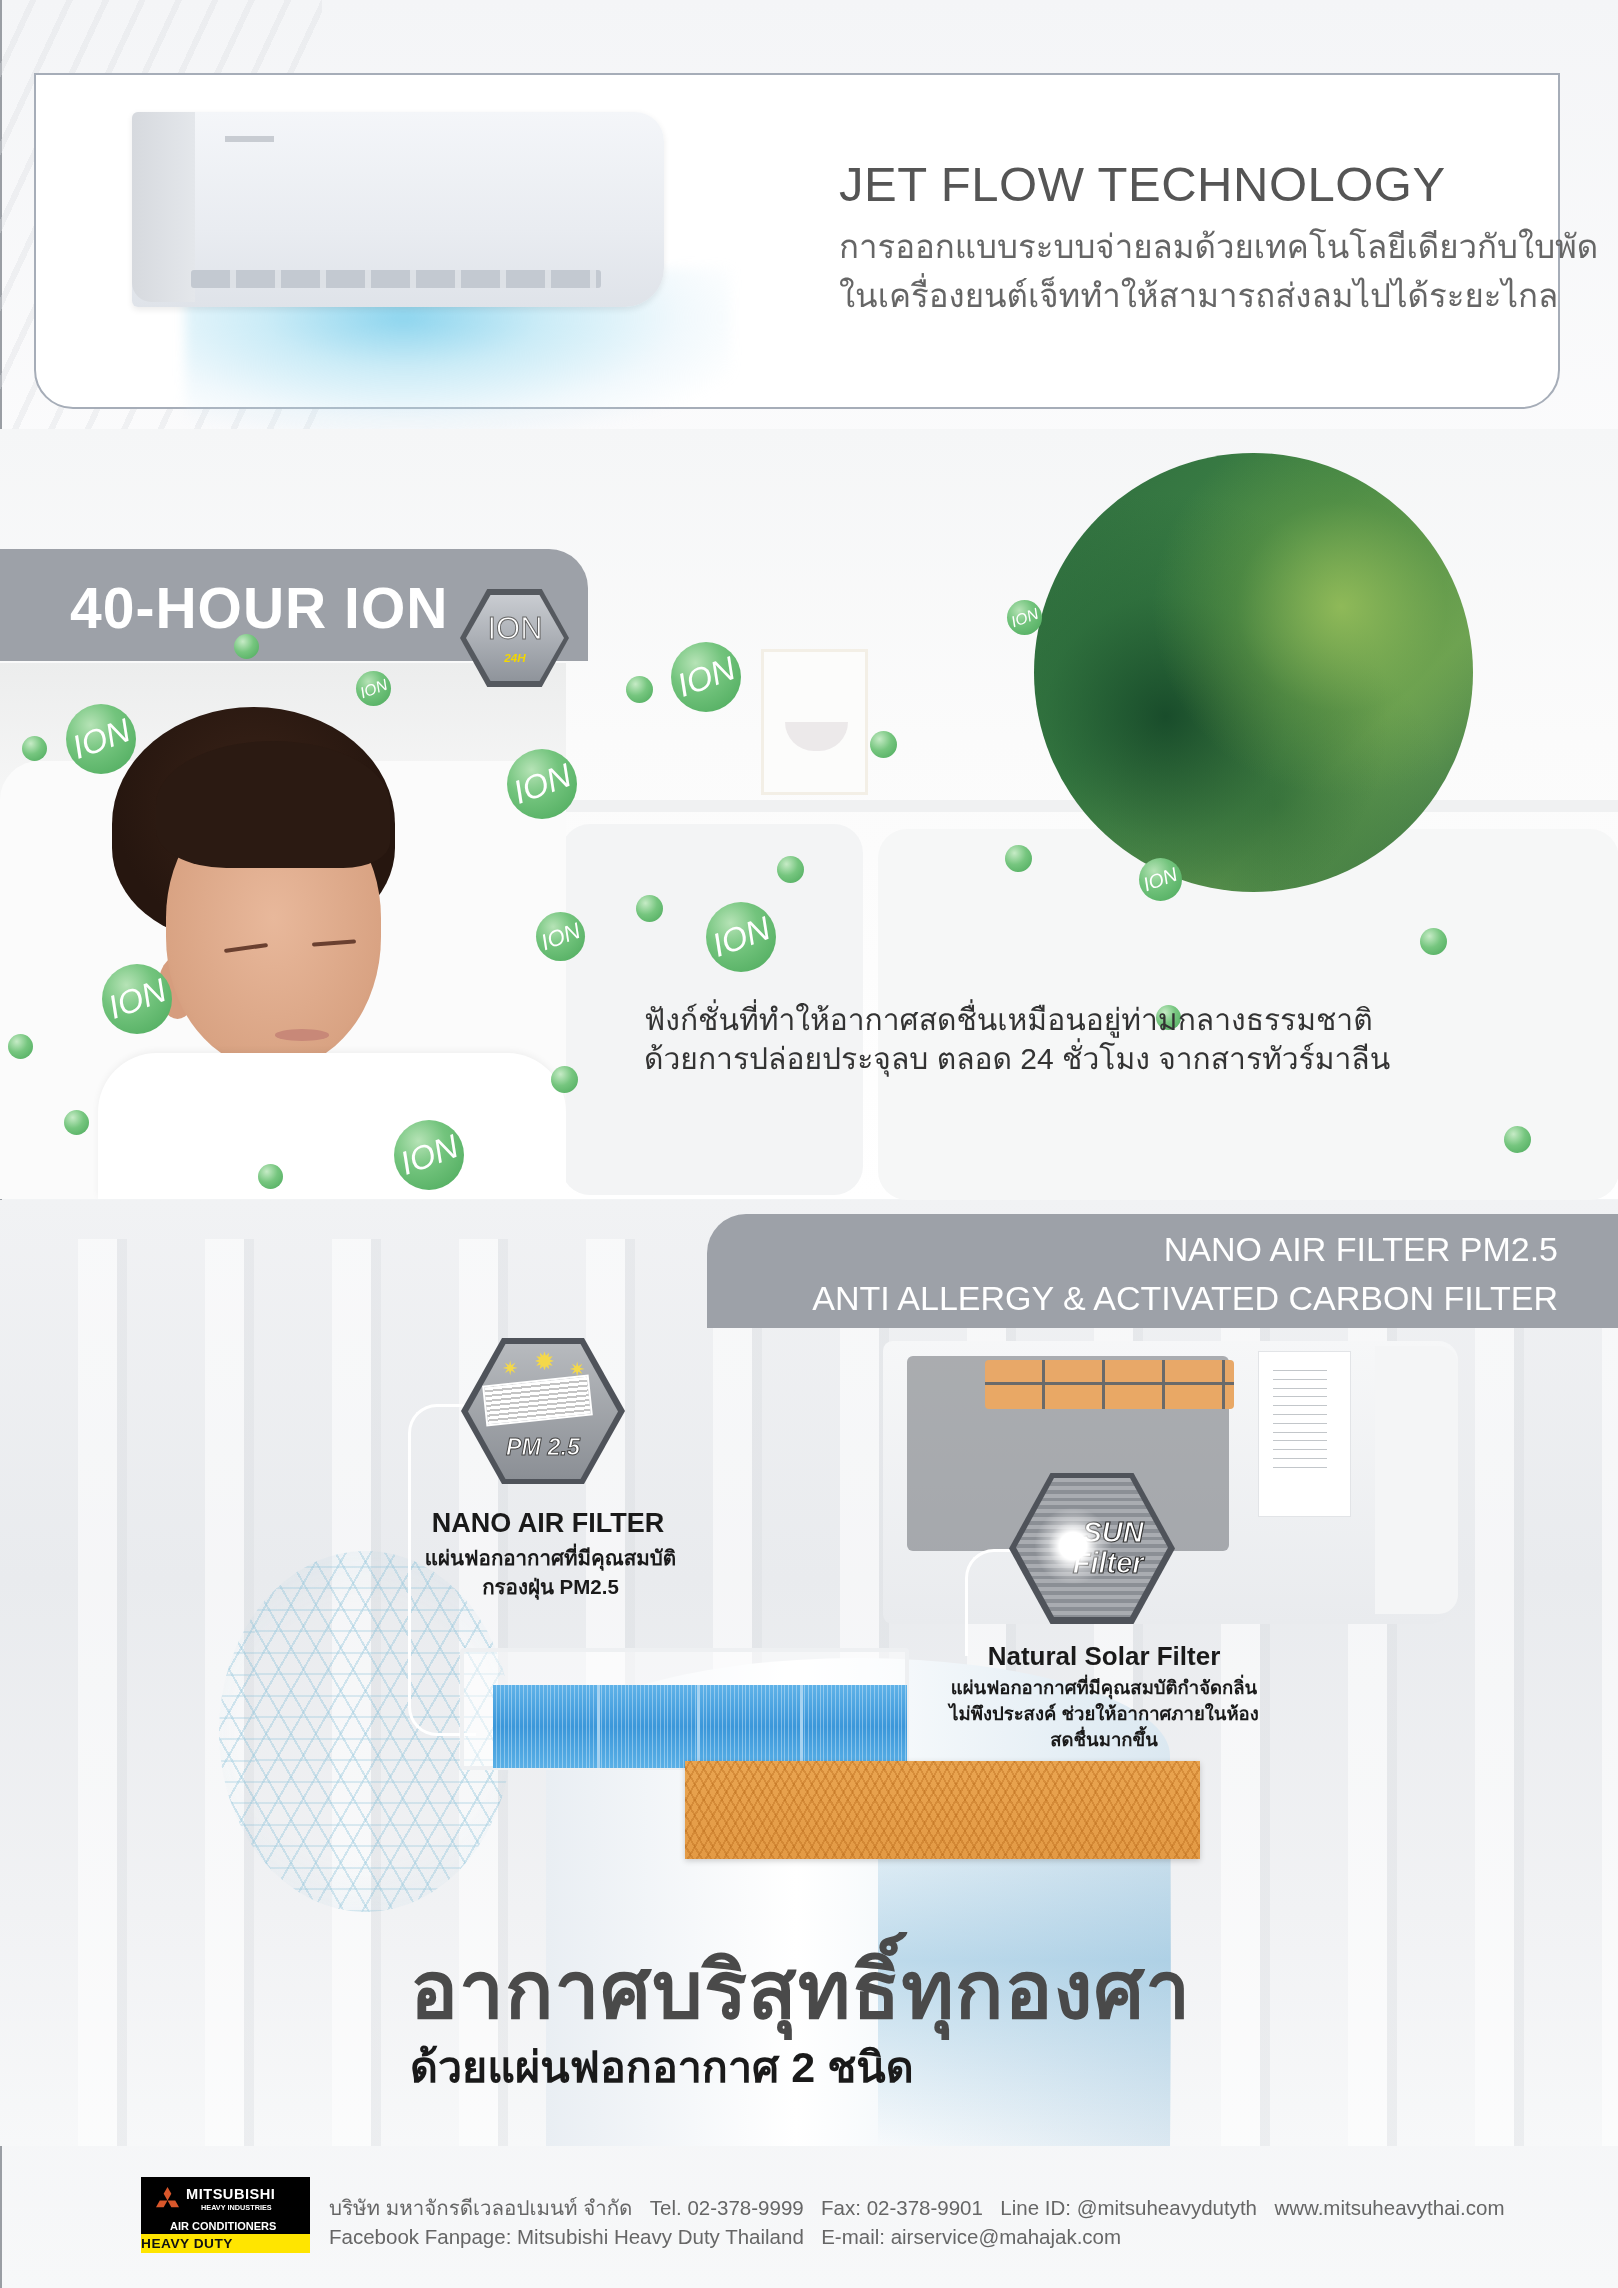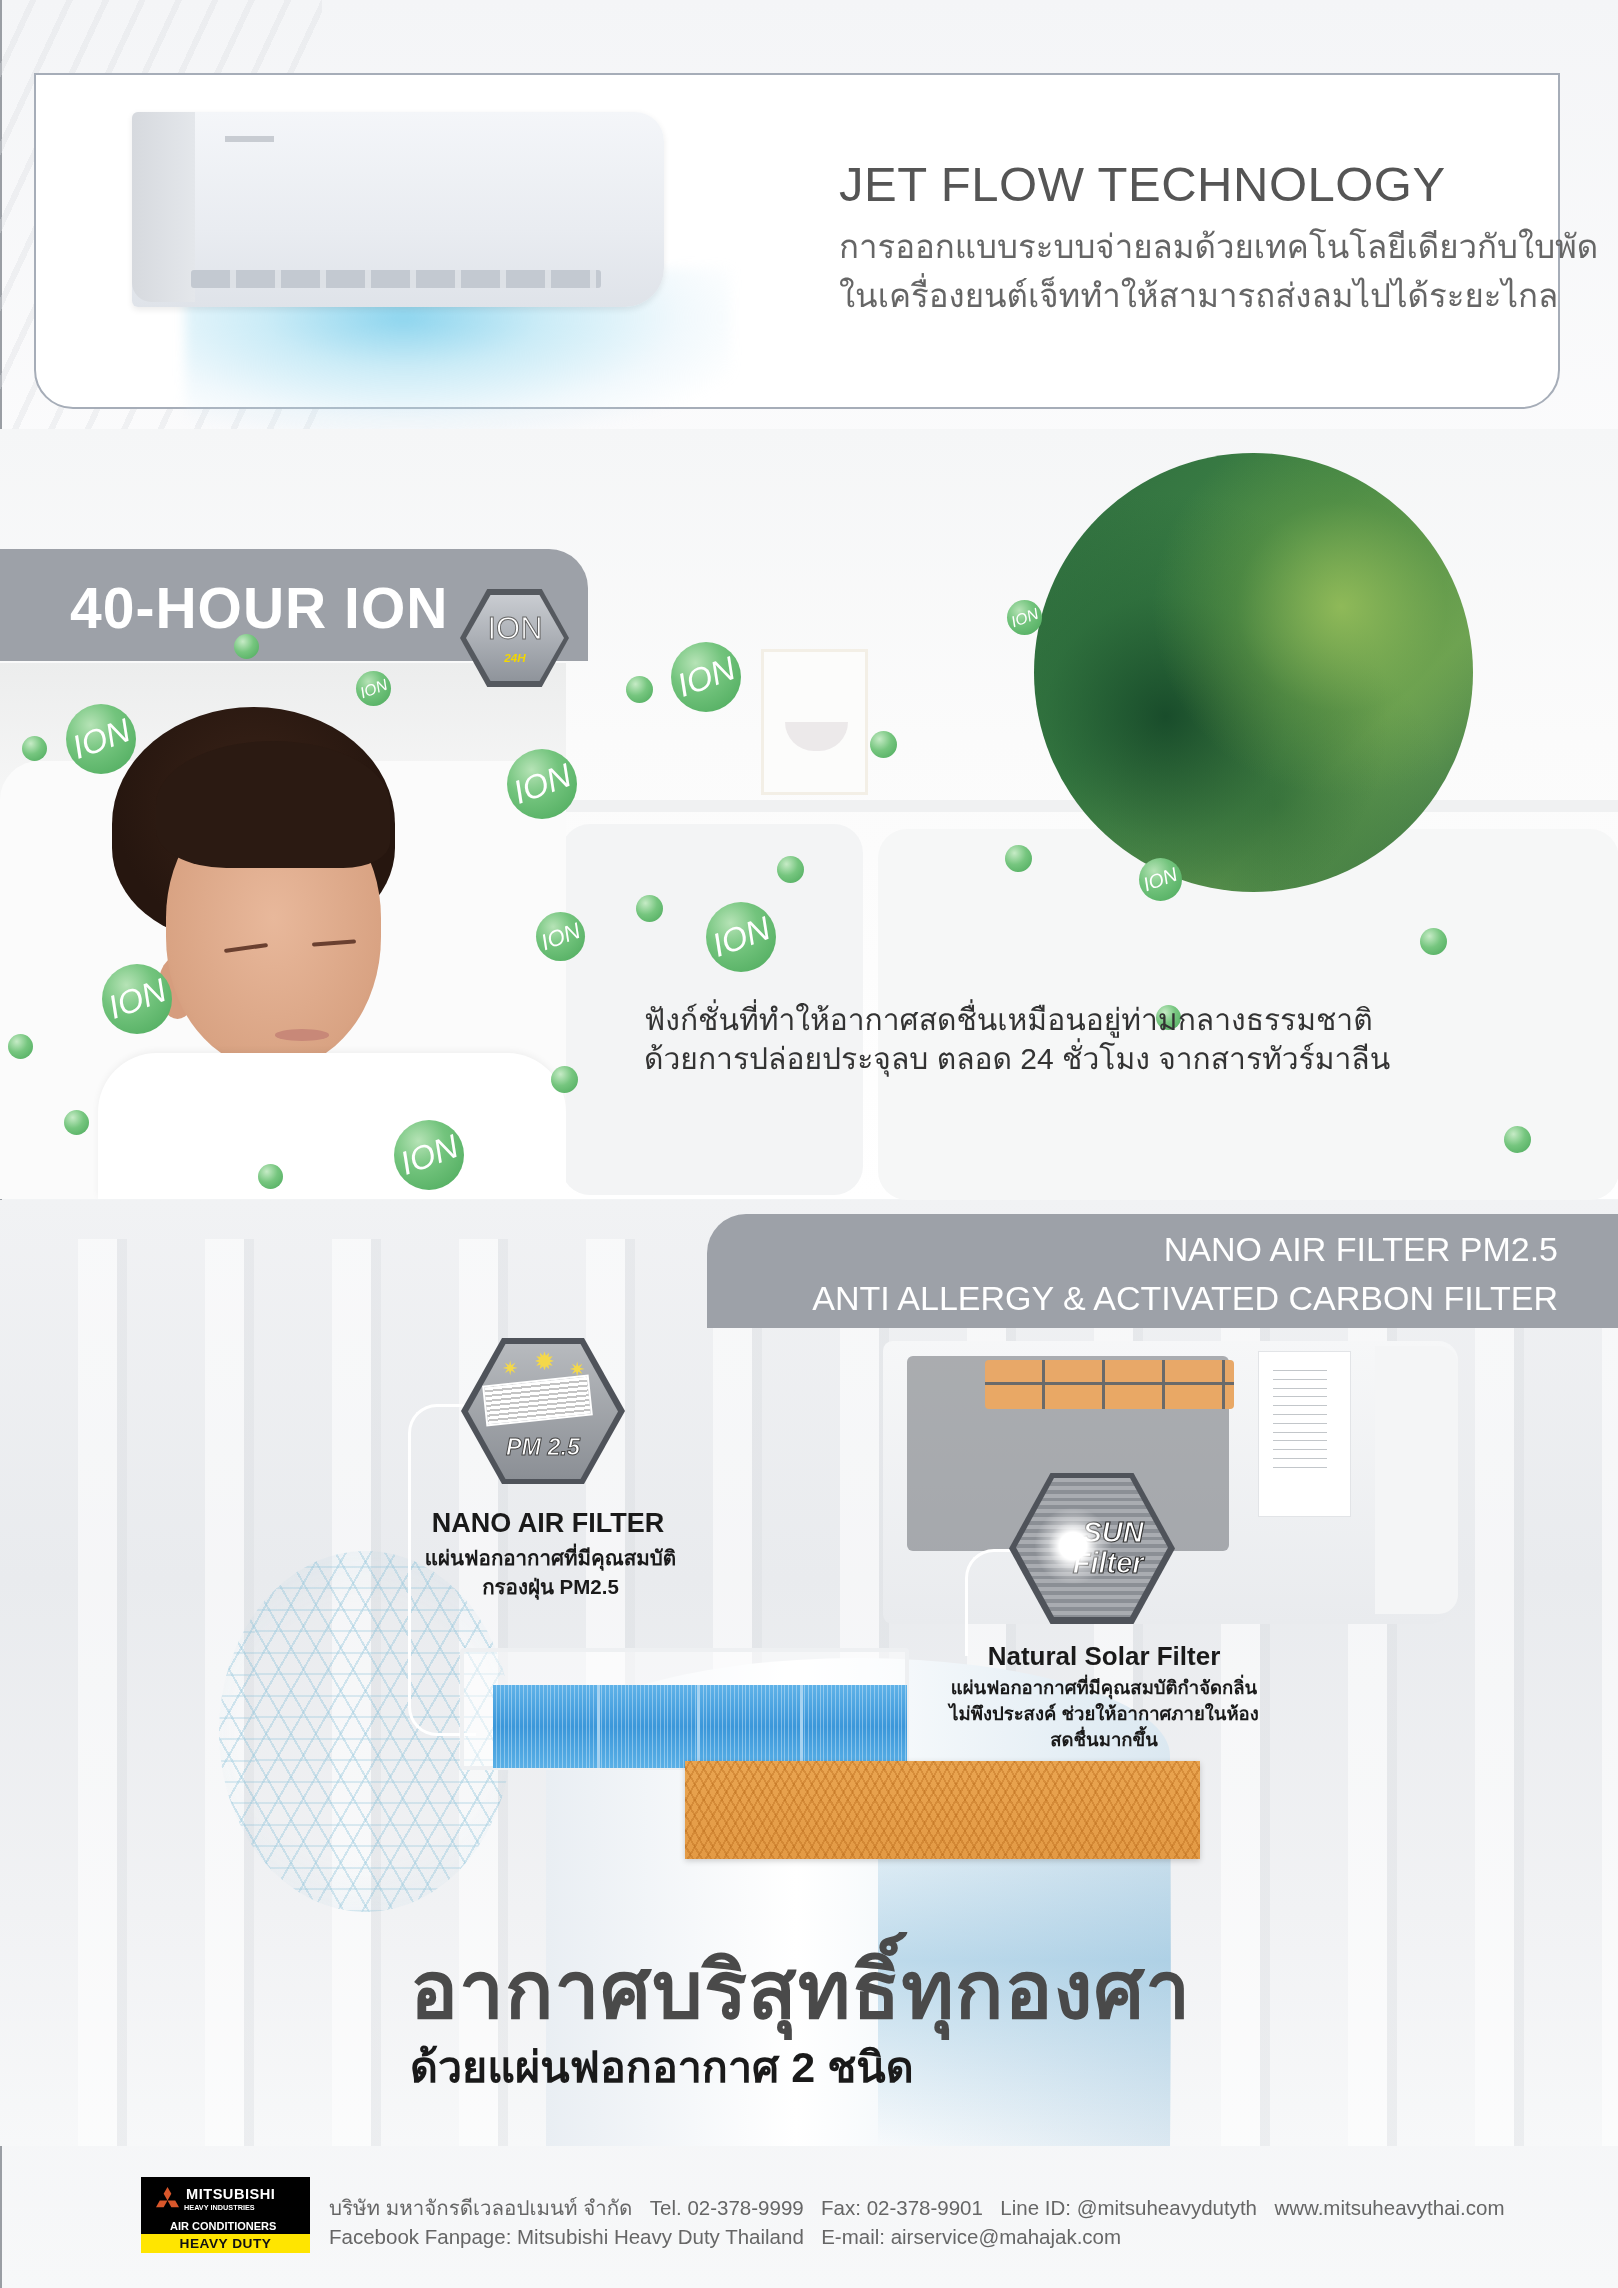--- a/index.html
+++ b/index.html
@@ -205,23 +205,23 @@
 
   .headline { position: absolute; left: 410px; top: 1926px; font-size: 80px; color: #4a4a4a; letter-spacing: 1px; }
   .subheadline { position: absolute; left: 410px; top: 2033px; font-size: 43px; font-weight: bold; color: #1a1a1a; }
 
   
   .footer-logo {
     position: absolute; left: 141px; top: 2177px; width: 169px; height: 76px; background: #000;
   }
   .footer-logo .diamonds { position: absolute; left: 11.7px; top: 9.8px; width: 29px; height: 25px; }
   .footer-logo .brand { position: absolute; left: 45px; top: 8.8px; font-size: 14.6px; font-weight: bold; color: #fff; letter-spacing: 0.5px; }
-  .footer-logo .brand2 { position: absolute; left: 43px; top: 26px; font-size: 7.3px; font-weight: bold; color: #fff; }
+  .footer-logo .brand2 { position: absolute; left: 60px; top: 26px; font-size: 7.3px; font-weight: bold; color: #fff; }
   .footer-logo .brand3 { position: absolute; left: 29px; top: 43px; font-size: 11px; font-weight: bold; color: #fff; text-align: center; }
-  .footer-logo .duty { position: absolute; left: 0; bottom: 0; width: 169px; height: 19.5px; background: #ffe500; color: #111; font-size: 13.7px; font-weight: bold; text-align: center; line-height: 19.5px; letter-spacing: 0.5px; }
+  .footer-logo .duty { position: absolute; left: 0; bottom: 0; width: 169px; height: 19.5px; background: #ffe500; color: #111; font-size: 13.7px; font-weight: bold; line-height: 19.5px; letter-spacing: 0.5px; }
   .footer-l1 { position: absolute; left: 329px; top: 2191px; font-size: 20.5px; color: #666; white-space: nowrap; }
   .footer-l2 { position: absolute; left: 329px; top: 2225px; font-size: 20.5px; color: #666; white-space: nowrap; }
   .footer-l1 span, .footer-l2 span { margin-right: 11.7px; }
 </style>
 </head>
 <body>
 
 <div class="page-border"></div>
 
 <section>

